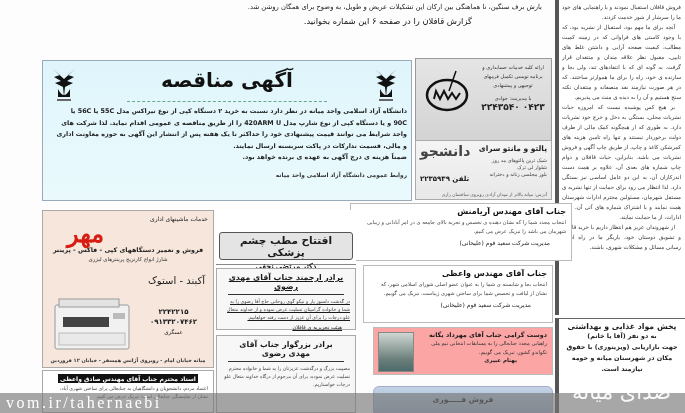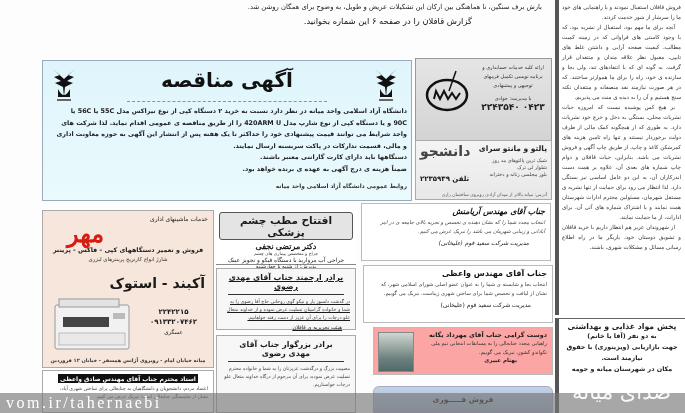--- a/index.html
+++ b/index.html
@@ -46,34 +46,34 @@
   .notice h3 { font-size: 8px; font-weight: bold; color: #111; margin-bottom: 2px; }
   .notice .t { font-size: 5.2px; line-height: 9px; color: #444; }
   .notice .s { font-size: 6px; margin-top: 3px; padding-right: 16px; color: #222; }
 
   
   #mehr { left: 42px; top: 210px; width: 172px; height: 158px; border: 1px solid #aaa; background: #f6e6dc; padding: 4px 5px; }
   #mehr .svc { font-size: 6px; color: #222; }
   #mehr .brand { position: absolute; left: 24px; top: 8px; font-size: 24px; font-weight: bold; color: #d71c12; letter-spacing: 2px; font-family: "DejaVu Serif", serif; }
   #mehr .line1 { margin-top: 24px; text-align: center; font-size: 6.4px; font-weight: bold; color: #222; }
   #mehr .line2 { text-align: center; font-size: 5.4px; color: #333; margin-top: 2px; }
-  #mehr .stock { position: absolute; right: 8px; top: 64px; font-size: 14px; font-weight: bold; }
+  #mehr .stock { position: absolute; right: 8px; top: 64px; font-size: 10px; font-weight: normal; }
   #mehr .phones { position: absolute; right: 16px; top: 96px; text-align: center; font-size: 7px; font-weight: bold; line-height: 10px; }
   #mehr .person { font-size: 5.5px; font-weight: normal; }
   #mehr .copier { position: absolute; left: 8px; top: 84px; width: 82px; height: 58px; }
   #mehr .addr { position: absolute; left: 5px; right: 5px; bottom: 4px; text-align: center; font-size: 5px; font-weight: bold; color: #333; }
 
   
   #prof { left: 42px; top: 370px; width: 172px; height: 43px; border: 1px solid #aaa; background: #fff; padding: 3px 5px; }
   #prof .hd { background: #111; color: #fff; font-size: 6px; font-weight: bold; text-align: center; margin: 0 10px; padding: 1px; }
   #prof .t { font-size: 4.8px; line-height: 8px; color: #444; margin-top: 2px; }
 
   
   #eye { left: 216px; top: 210px; width: 140px; height: 55px; background: #fff; padding: 2px 3px; border-bottom: 1px solid #888; }
-  #eye .box { border: 1px solid #555; border-radius: 3px; background: #e4e4e4; text-align: center; font-size: 10.5px; font-weight: bold; padding: 1px 0; }
+  #eye .box { border: 1px solid #555; border-radius: 3px; background: #e4e4e4; text-align: center; font-size: 10.5px; font-weight: bold; padding: 1px 0; margin-top: 20px; }
   #eye .dr { text-align: center; font-size: 8px; font-weight: bold; margin-top: 2px; font-family: Liberation Serif, serif; }
   #eye .spec { text-align: center; font-size: 4.5px; color: #444; }
   #eye .serv { text-align: center; font-size: 5.8px; color: #222; margin-top: 1px; }
   #eye .hours { text-align: center; font-size: 5.2px; color: #222; }
   #eye .addr { text-align: center; font-size: 4px; color: #444; margin-top: 1px; }
 
   .cond { left: 216px; width: 140px; background: #f7f7f7; border: 1px solid #aaa; padding: 4px 5px; }
   .cond h3 { font-size: 7.8px; font-weight: bold; text-align: center; padding-bottom: 3px; border-bottom: 1px solid #333; margin: 0 6px 3px; }
   .cond .t { font-size: 4.8px; line-height: 8px; color: #444; }
   .cond .s { font-size: 5.2px; margin-top: 2px; padding-right: 8px; }
@@ -123,21 +123,20 @@
     <path d="M7 22 Q13 34 19 22 L19 30 L7 30 Z" fill="#111"></path>
     <rect x="6" y="32" width="14" height="2" fill="#666"></rect>
   </svg>
   <h1>آگهی مناقصه</h1>
   <div class="rule"></div>
   <div class="body">
     <div>دانشگاه آزاد اسلامی واحد میانه در نظر دارد نسبت به خرید ۲ دستگاه کپی از نوع تیراکس مدل 55C یا 56C یا</div>
     <div>90C و یا دستگاه کپی از نوع شارپ مدل 420ARM U را از طریق مناقصه ی عمومی اقدام نماید. لذا شرکت های</div>
     <div>واجد شرایط می توانند قیمت پیشنهادی خود را حداکثر تا یک هفته پس از انتشار این آگهی به حوزه معاونت اداری</div>
     <div>و مالی، قسمت تدارکات در پاکت سربسته ارسال نمایند.</div>
-    <div>دستگاهها باید دارای کارت گارانتی معتبر باشند.</div>
     <div>ضمناً هزینه ی درج آگهی به عهده ی برنده خواهد بود.</div>
   </div>
   <div class="sign">روابط عمومی دانشگاه آزاد اسلامی واحد میانه</div>
 </div>
 
 <div id="acct" class="abs">
   <div class="info">
     <div>ارائه کلیه خدمات حسابداری و برنامه نویسی تکمیل فرمهای توجیهی و پیشنهادی</div>
     <div style="margin-top:4px">با مدیریت: جوادی</div>
     <div class="phone">۰۴۲۳ ۲۲۴۳۵۴۰</div>
@@ -158,21 +157,21 @@
     <div>شلوار لی ترک</div>
     <div>بلوز مجلسی زنانه و دخترانه</div>
   </div>
   <div class="tel">
     <span>تلفن</span>
     <span>۲۲۳۵۹۳۹</span>
   </div>
   <div class="addr">آدرس: میانه بالاتر از میدان آزادی روبروی ساختمان رازی</div>
 </div>
 
-<div class="abs notice" style="left:361px; top:203px; width:190px; height:58px;font-style:italic;">
+<div class="abs notice" style="left:350px; top:203px; width:222px; height:58px;">
   <h3>جناب آقای مهندس آریامنش</h3>
   <div class="t">انتخاب مجدد شما را که نشان دهنده ی تخصص و تجربه بالای جامعه ی در امر آبادانی و زیبایی شهرمان می باشد را تبریک عرض می کنیم.</div>
   <div class="s">مدیریت شرکت سعید فوم (علیخانی)</div>
 </div>
 <div class="abs notice" style="left:363px; top:265px; width:190px; height:58px;">
   <h3>جناب آقای مهندس واعظی</h3>
   <div class="t">انتخاب بجا و شایسته ی شما را به عنوان عضو اصلی شورای اسلامی شهر، که نشان از لیاقت و تخصص شما برای ساختن شهری زیباست، تبریک می گوییم.</div>
   <div class="s">مدیریت شرکت سعید فوم (علیخانی)</div>
 </div>
 
@@ -227,19 +226,19 @@
 </div>
 <div class="abs cond" style="top:335px; height:78px;">
   <h3>برادر بزرگوار جناب آقای مهدی رضوی</h3>
   <div class="t">مصیبت بزرگ و درگذشت عزیزتان را به شما و خانواده محترم تسلیت عرض نموده، برای آن مرحوم از درگاه خداوند متعال علو درجات خواستاریم.</div>
 </div>
 
 <div id="food" class="abs">
   <h3>پخش مواد غذایی و بهداشتی</h3>
   <div class="l">به دو نفر (آقا یا خانم)</div>
   <div class="l">جهت بازاریابی (ویزیتوری) با حقوق</div>
+  <div class="l">مکان در شهرستان میانه و حومه</div>
   <div class="l">نیازمند است.</div>
-  <div class="l">مکان در شهرستان میانه و حومه</div>
 </div>
 
 <div id="wm-bar" class="abs"></div>
 <div id="wm-url" class="abs">vom.ir/tahernaebi</div>
 <div id="wm-logo" class="abs">صدای میانه</div>
 
 </body></html>

